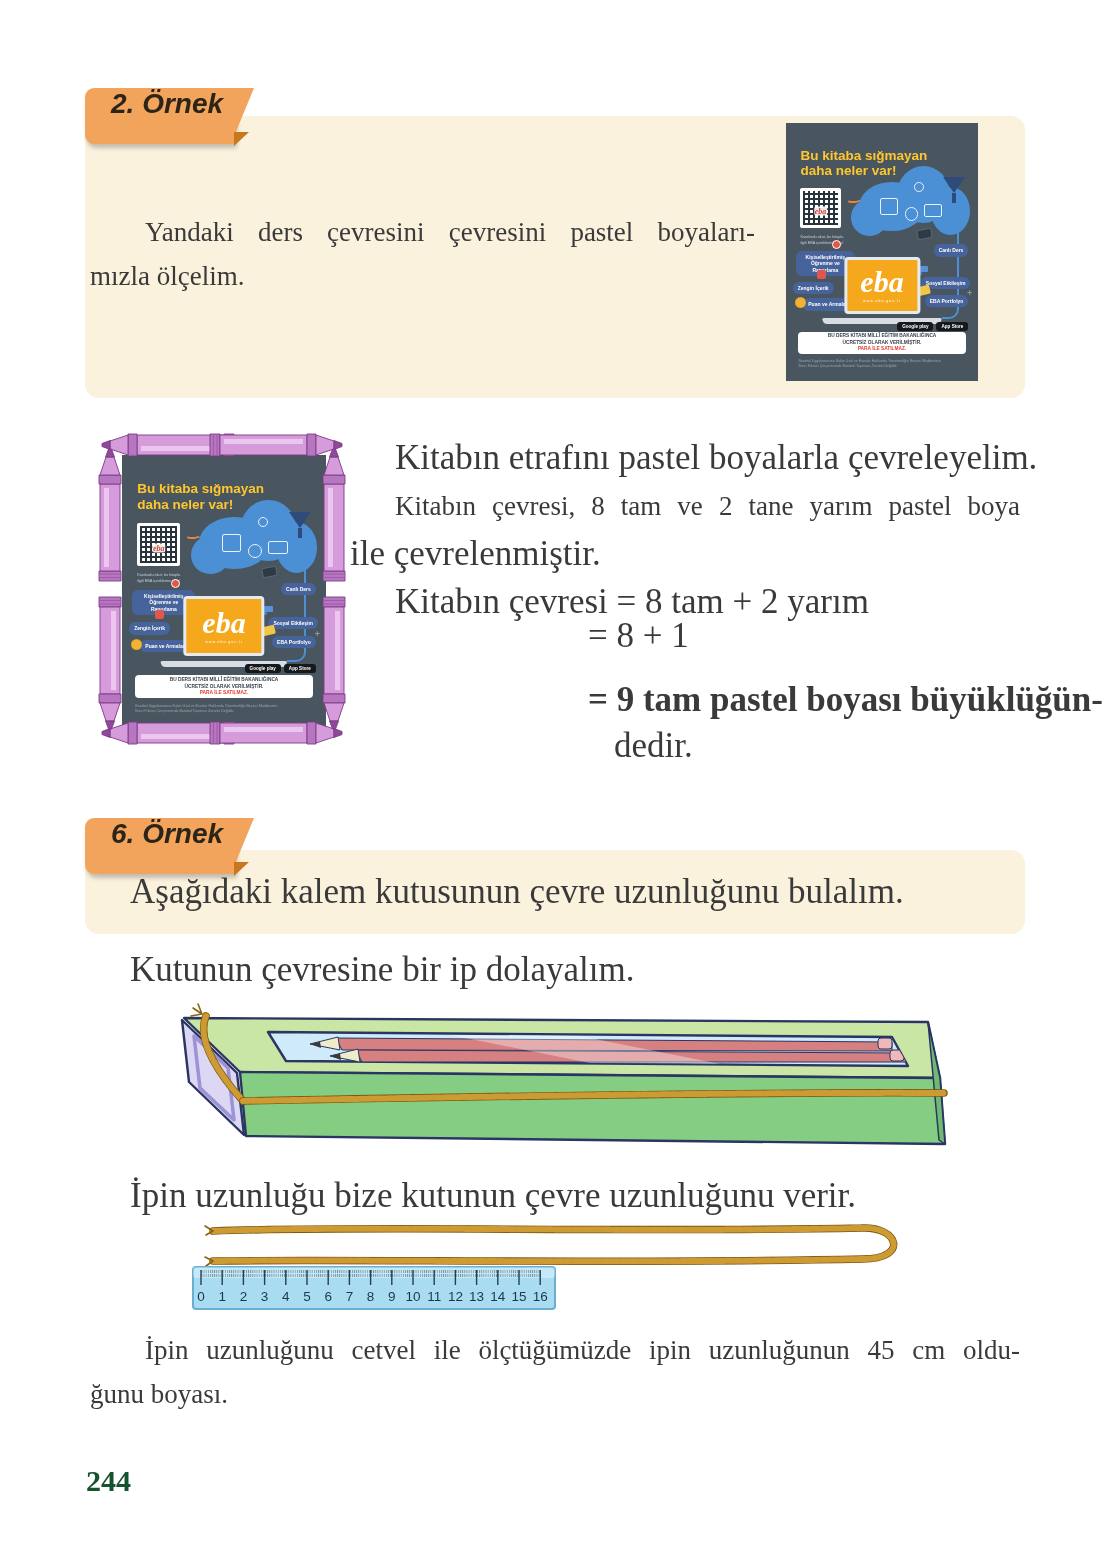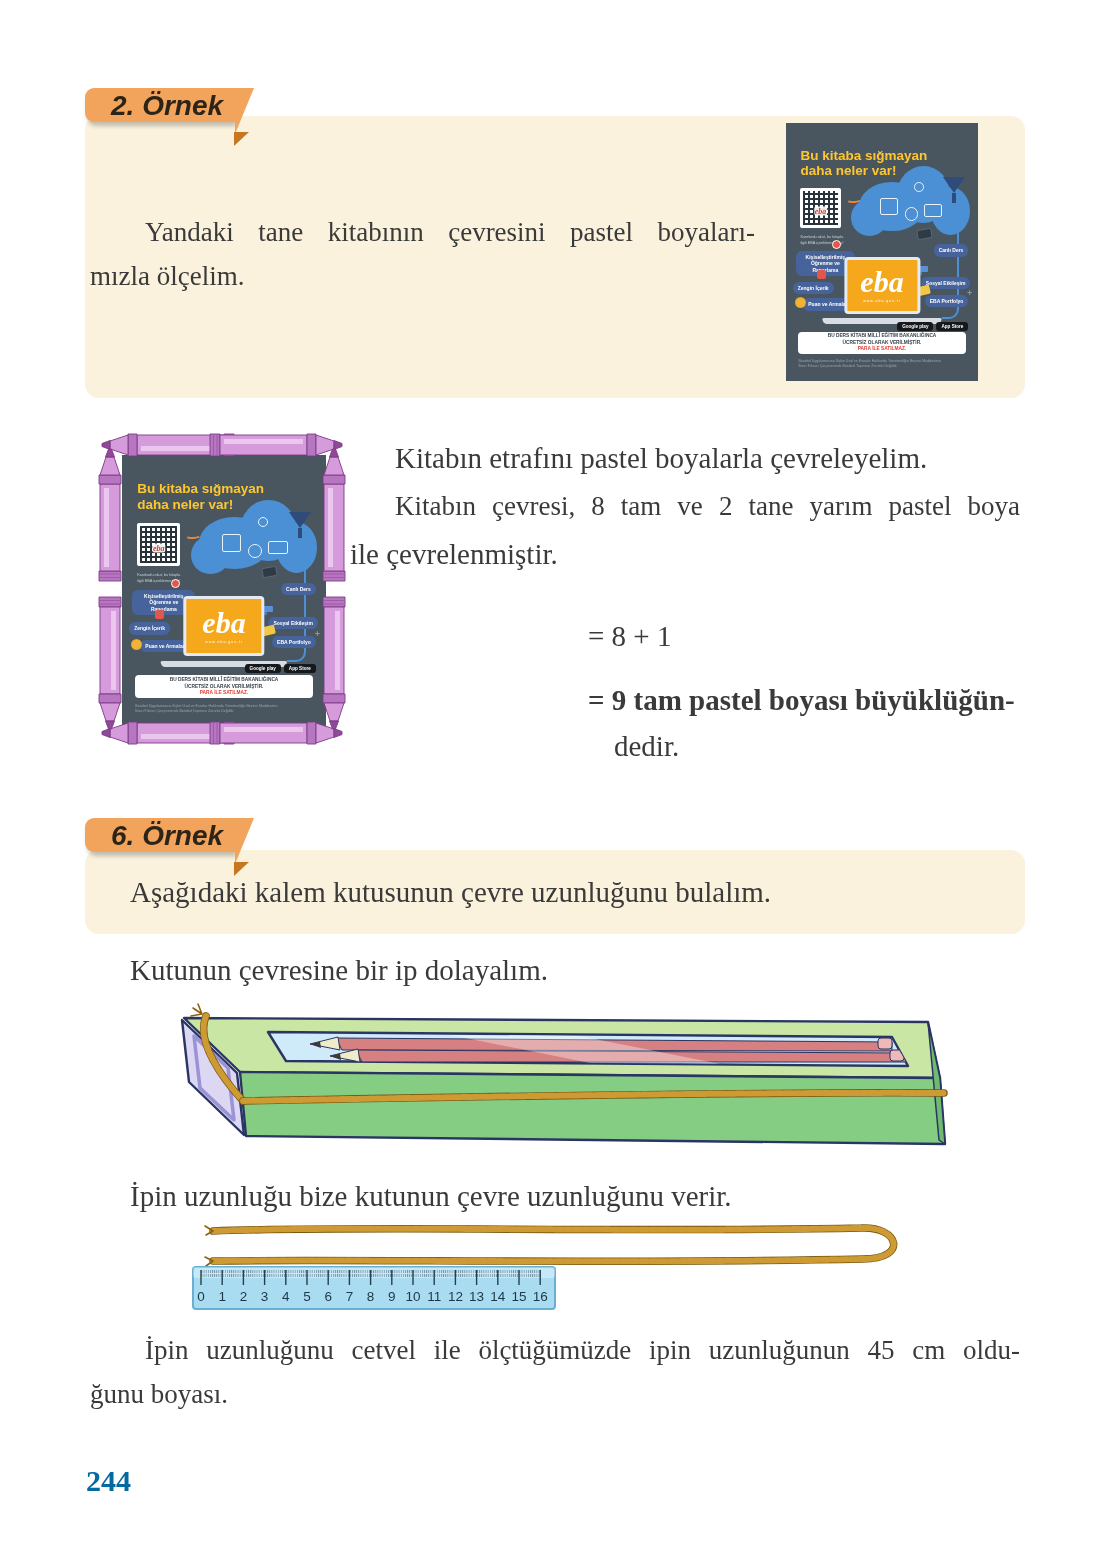--- a/index.html
+++ b/index.html
@@ -5,37 +5,37 @@
   html,body{margin:0;padding:0;background:#ffffff;}
   .page{position:relative;width:1106px;height:1560px;background:#fff;overflow:hidden;
         font-family:"Liberation Serif",serif;color:#3a3a3a;}
 
   
   .panel{position:absolute;background:#FBF2DE;border-radius:14px;}
   .panel1{left:85px;top:116px;width:940px;height:282px;}
   .panel2{left:85px;top:850px;width:940px;height:84px;}
 
   
-  .banner{position:absolute;height:34px;background:#F2A45C;border-radius:9px 0 0 9px;
-          display:flex;align-items:flex-end;padding:0 12px 0 26px;z-index:4;
+  .banner{position:absolute;height:56px;background:#F2A45C;border-radius:9px 0 0 9px;
+          display:flex;align-items:flex-start;padding:0 12px 0 26px;z-index:4;
           font:italic 700 28px "Liberation Sans",sans-serif;color:#2d2418;
           box-shadow:2px 4px 4px rgba(0,0,0,.22);}
   .banner::before{content:"";position:absolute;left:100%;top:0;width:0;height:0;
           border-top:46px solid #F2A45C;border-right:19px solid transparent;}
   .banner::after{content:"";position:absolute;left:calc(100% - 1px);top:44px;width:0;height:0;
           border-top:14px solid #C9771F;border-right:15px solid transparent;}
   .banner2{left:85px;top:88px;}
   .banner3{left:85px;top:818px;}
 
   
-  .tline{position:absolute;font-size:29px;line-height:44px;white-space:nowrap;}
+  .tline{position:absolute;font-size:35px;line-height:44px;white-space:nowrap;}
   .tblock{position:absolute;font-size:27px;line-height:44px;}
   .tblock .ln{display:block;}
   .stretch{text-align-last:justify;white-space:normal;}
-  .pagenum{position:absolute;left:86px;top:1464px;font:700 30px "Liberation Serif",serif;color:#0369a1;}
+  .pagenum{position:absolute;left:86px;top:1464px;font:700 30px "Liberation Serif",serif;color:#14532d;}
 
   
   .fig{position:absolute;}
   .fig svg{display:block;overflow:visible;}
   .ropeDark{fill:none;stroke:#7A5810;stroke-width:7.5;stroke-linecap:round;}
   .ropeGold{fill:none;stroke:#CD9A34;stroke-width:6;stroke-dasharray:7 2.5;stroke-linecap:round;}
   .fray{fill:none;stroke:#8A6210;stroke-width:1.6;stroke-linecap:round;}
 
   
   .cover{position:absolute;background:#49565F;overflow:hidden;z-index:1;}
@@ -109,21 +109,21 @@
 <body>
 
 <div class="page">
 
   <div class="panel panel1"></div>
   <div class="banner banner2">
     <span>2. Örnek</span>
   </div>
 
   <div class="tblock" style="left:90px;top:210px;width:665px;">
-    <span class="ln stretch" style="text-indent:55px;">Yandaki tane kitabının çevresini pastel boyaları-</span>
+    <span class="ln stretch" style="text-indent:55px;">Yandaki ders çevresini çevresini pastel boyaları-</span>
     <span class="ln">mızla ölçelim.</span>
   </div>
 
   <div class="cover cover-a">
     <div class="cv-title">
       <div>Bu kitaba sığmayan</div>
       <div>daha neler var!</div>
     </div>
     <div class="cv-qr">
       <span class="qr-grid"></span>
@@ -257,20 +257,21 @@
     <use href="#crayon" transform="translate(112,300)"></use>
     <use href="#crayon" transform="translate(12,148) rotate(-90)"></use>
     <use href="#crayon" transform="translate(12,164) rotate(90)"></use>
     <use href="#crayon" transform="translate(236,148) rotate(-90)"></use>
     <use href="#crayon" transform="translate(236,164) rotate(90)"></use>
   </svg>
 
   <div class="tline" style="left:395px;top:436px;">Kitabın etrafını pastel boyalarla çevreleyelim.</div>
   <div class="tblock stretch" style="left:350px;top:484px;width:670px;text-indent:45px;">Kitabın çevresi, 8 tam ve 2 tane yarım pastel boya</div>
   <div class="tline" style="left:350px;top:532px;">ile çevrelenmiştir.</div>
+  <div class="tline" style="left:395px;top:580px;">Kitabın çevresi = 8 tam + 2 yarım</div>
   <div class="tline" style="left:588px;top:614px;">= 8 + 1</div>
   <div class="tline" style="left:588px;top:678px;font-weight:bold;">= 9 tam pastel boyası büyüklüğün-</div>
   <div class="tline" style="left:614px;top:724px;">dedir.</div>
 
   <div class="panel panel2"></div>
   <div class="banner banner3">
     <span>6. Örnek</span>
   </div>
   <div class="tline" style="left:130px;top:870px;">Aşağıdaki kalem kutusunun çevre uzunluğunu bulalım.</div>
   <div class="tline" style="left:130px;top:948px;">Kutunun çevresine bir ip dolayalım.</div>

